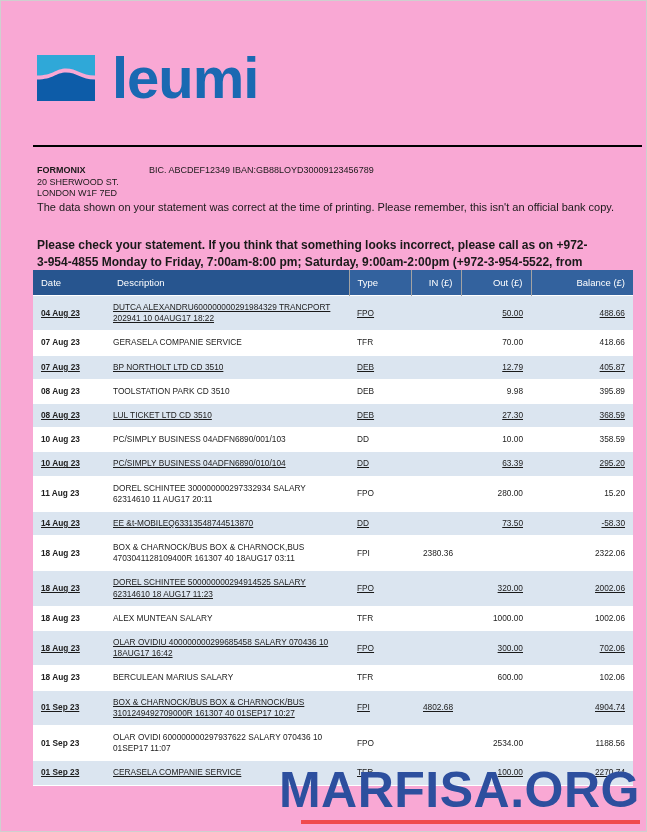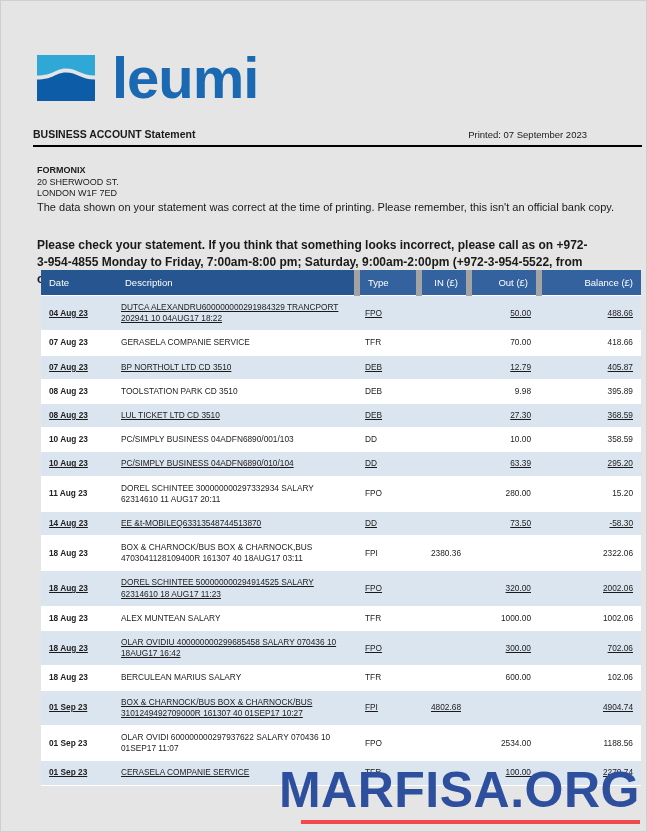--- a/index.html
+++ b/index.html
@@ -8,48 +8,48 @@
     --logo-bottom-blue:#0d5ca8;
     --table-header-dark:#27558f;
     --table-header-light:#33629e;
     --row-stripe:#dbe5f0;
     --watermark-blue:#2d4f9e;
     --watermark-red:#f04a4e;
   }
   *{box-sizing:border-box;}
   body{margin:0;background:#ffffff;}
   .page{
-    position:relative;width:647px;height:832px;background:#e5e5e5;
+    position:relative;width:647px;height:832px;background:#f9a8d4;
     border:1px solid #cfcfcf;overflow:hidden;
     font-family:"Liberation Sans",sans-serif;color:#1a1a1a;
   }
   
   .logo-row{position:absolute;top:54px;left:36px;display:flex;align-items:center;gap:17px;}
   .logo-top{fill:var(--logo-top-blue);}
   .logo-bottom{fill:var(--logo-bottom-blue);}
   .brand{font-size:58px;font-weight:bold;color:var(--brand-blue);line-height:46px;letter-spacing:-1px;}
   
   .title-row{position:absolute;top:127px;left:32px;width:601px;display:flex;justify-content:space-between;align-items:flex-end;}
   .stmt-title{font-size:10.5px;font-weight:bold;}
   .printed{font-size:9.5px;margin-right:47px;}
   .rule{position:absolute;top:144px;left:32px;right:4px;border-top:2px solid #000;}
   
   .info-block{position:absolute;top:164px;left:36px;font-size:9px;line-height:1.3;}
   .info-name{font-weight:bold;}
   .bank-block{position:absolute;top:164px;left:148px;font-size:9px;line-height:1.3;}
   .disclaimer{position:absolute;top:200px;left:36px;width:580px;font-size:11px;}
   .check-note{position:absolute;top:236px;left:36px;width:556px;font-size:12px;line-height:1.4;font-weight:bold;}
   
-  .stmt-table{position:absolute;top:269px;left:40px;width:600px;border-collapse:collapse;table-layout:fixed;}
+  .stmt-table{position:absolute;top:269px;left:32px;width:600px;border-collapse:collapse;table-layout:fixed;}
   .stmt-table th{
     color:#fff;font-size:9.5px;font-weight:normal;text-align:left;
     padding:7px 8px;vertical-align:middle;
   }
   .th-dark{background:var(--table-header-dark);}
-  .th-light{background:var(--table-header-light);border-left:6px solid #a3a3a3;}
+  .th-light{background:var(--table-header-light);border-left:1px solid #a3a3a3;}
   .stmt-table th.num{text-align:right;}
   .stmt-table td{
     font-size:8.3px;padding:6px 8px 6px 8px;vertical-align:middle;color:#222;
     line-height:1.35;word-wrap:break-word;
   }
   .stmt-table td.num{text-align:right;}
   .c-date{font-weight:bold;white-space:nowrap;}
   .c-desc{padding-left:4px !important;}
   tr.shaded{background:var(--row-stripe);text-decoration:underline;}
   tr.plain{background:#ffffff;}
@@ -68,33 +68,30 @@
 <div class="page">
 
   <div class="logo-row">
     <svg width="58" height="46" viewBox="0 0 58 46">
       <path class="logo-top" d="M0 0 H58 V20.5 C44 20.5 40 13.5 29 13.5 C19 13.5 16 20.5 0 20.5 Z"></path>
       <path class="logo-bottom" d="M0 24.5 C16 24.5 19 17.5 29 17.5 C40 17.5 44 24.5 58 24.5 V46 H0 Z"></path>
     </svg>
     <div class="brand">leumi</div>
   </div>
 
-  <div class="title-row">
-    <span class="stmt-title">BUSINESS ACCOUNT Statement</span>
-    <span class="printed">Printed: 07 September 2023</span>
-  </div>
   <div class="rule"></div>
 
   <div class="info-block">
     <div class="info-name">FORMONIX</div>
     <div>20 SHERWOOD ST.</div>
     <div>LONDON W1F 7ED</div>
   </div>
 
   <div class="bank-block">
+    <div>BIC. ABCDEF12349   IBAN:GB88LOYD30009123456789</div>
   </div>
 
   <div class="disclaimer">The data shown on your statement was correct at the time of printing. Please remember, this isn't an official bank copy.</div>
   <div class="check-note">Please check your statement. If you think that something looks incorrect, please call as on +972-3-954-4855 Monday to Friday, 7:00am-8:00 pm; Saturday, 9:00am-2:00pm (+972-3-954-5522, from outside ISRAEL). Or Textphone  *5522</div>
 
   <table class="stmt-table">
     <colgroup>
       <col style="width:76px">
         <col style="width:240px">
         <col style="width:62px">

